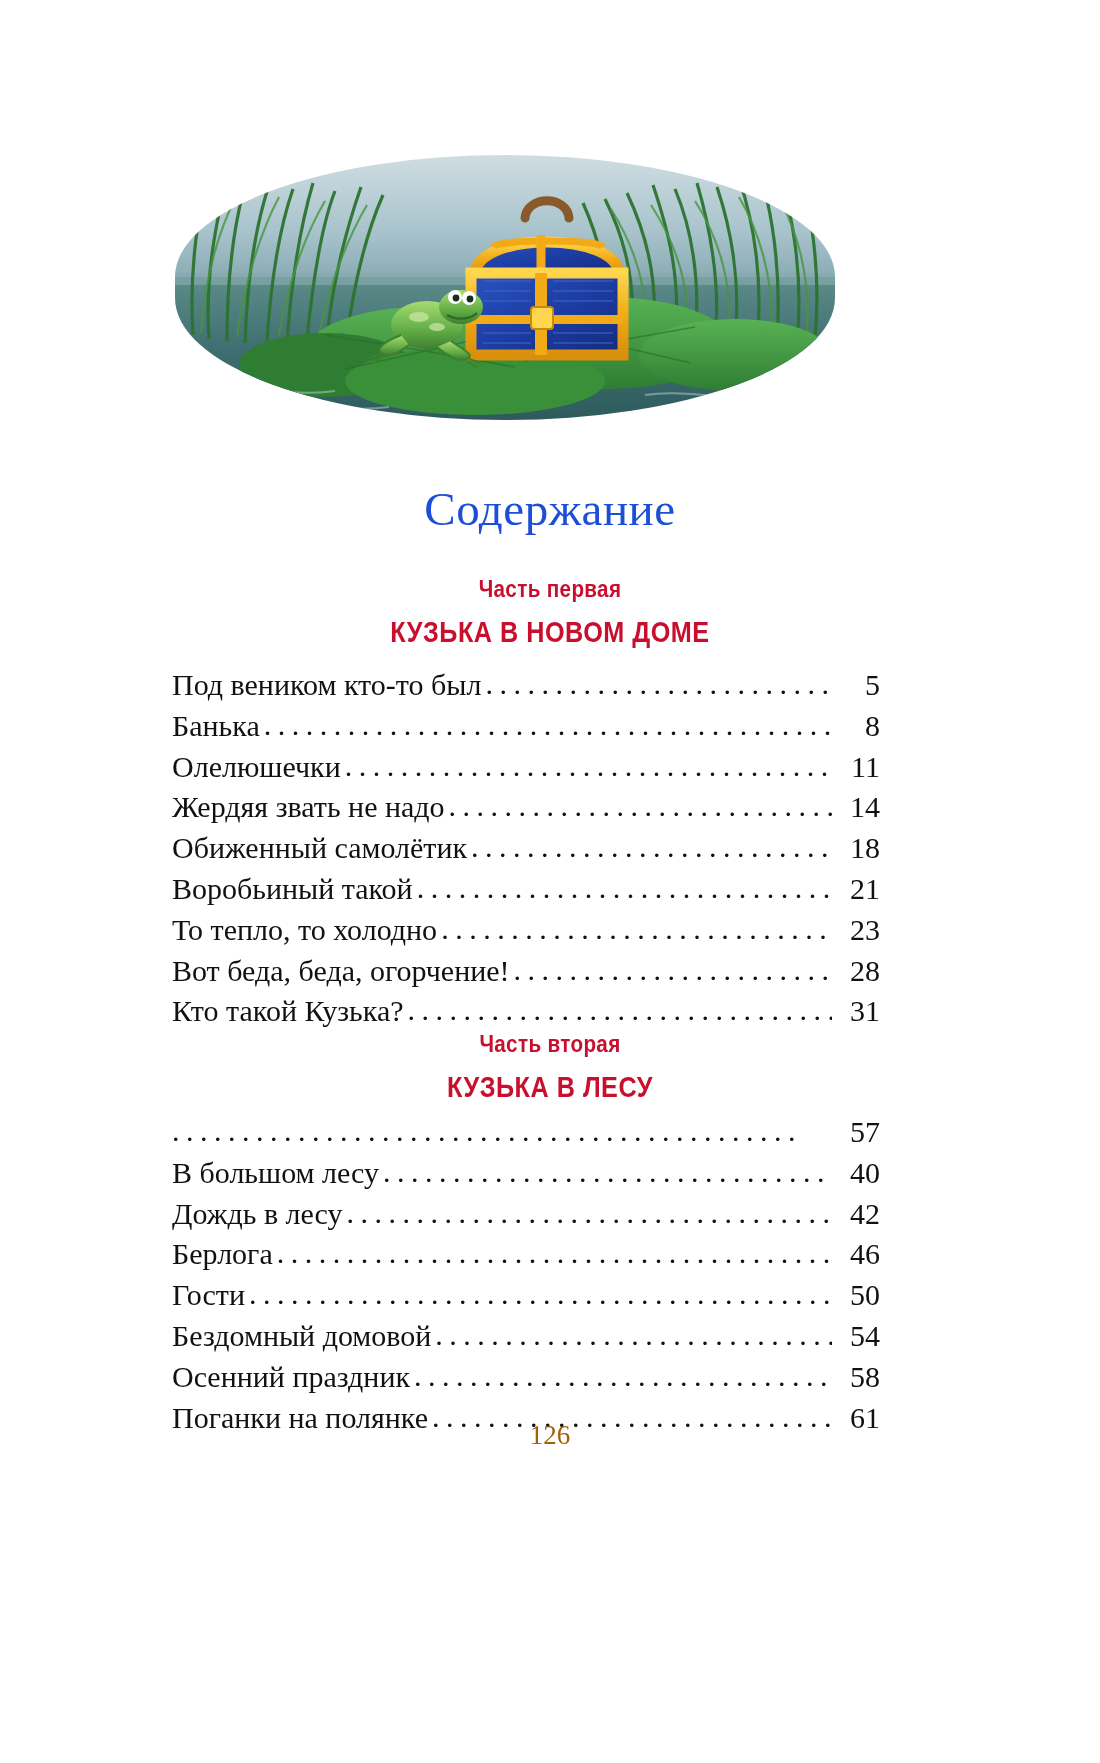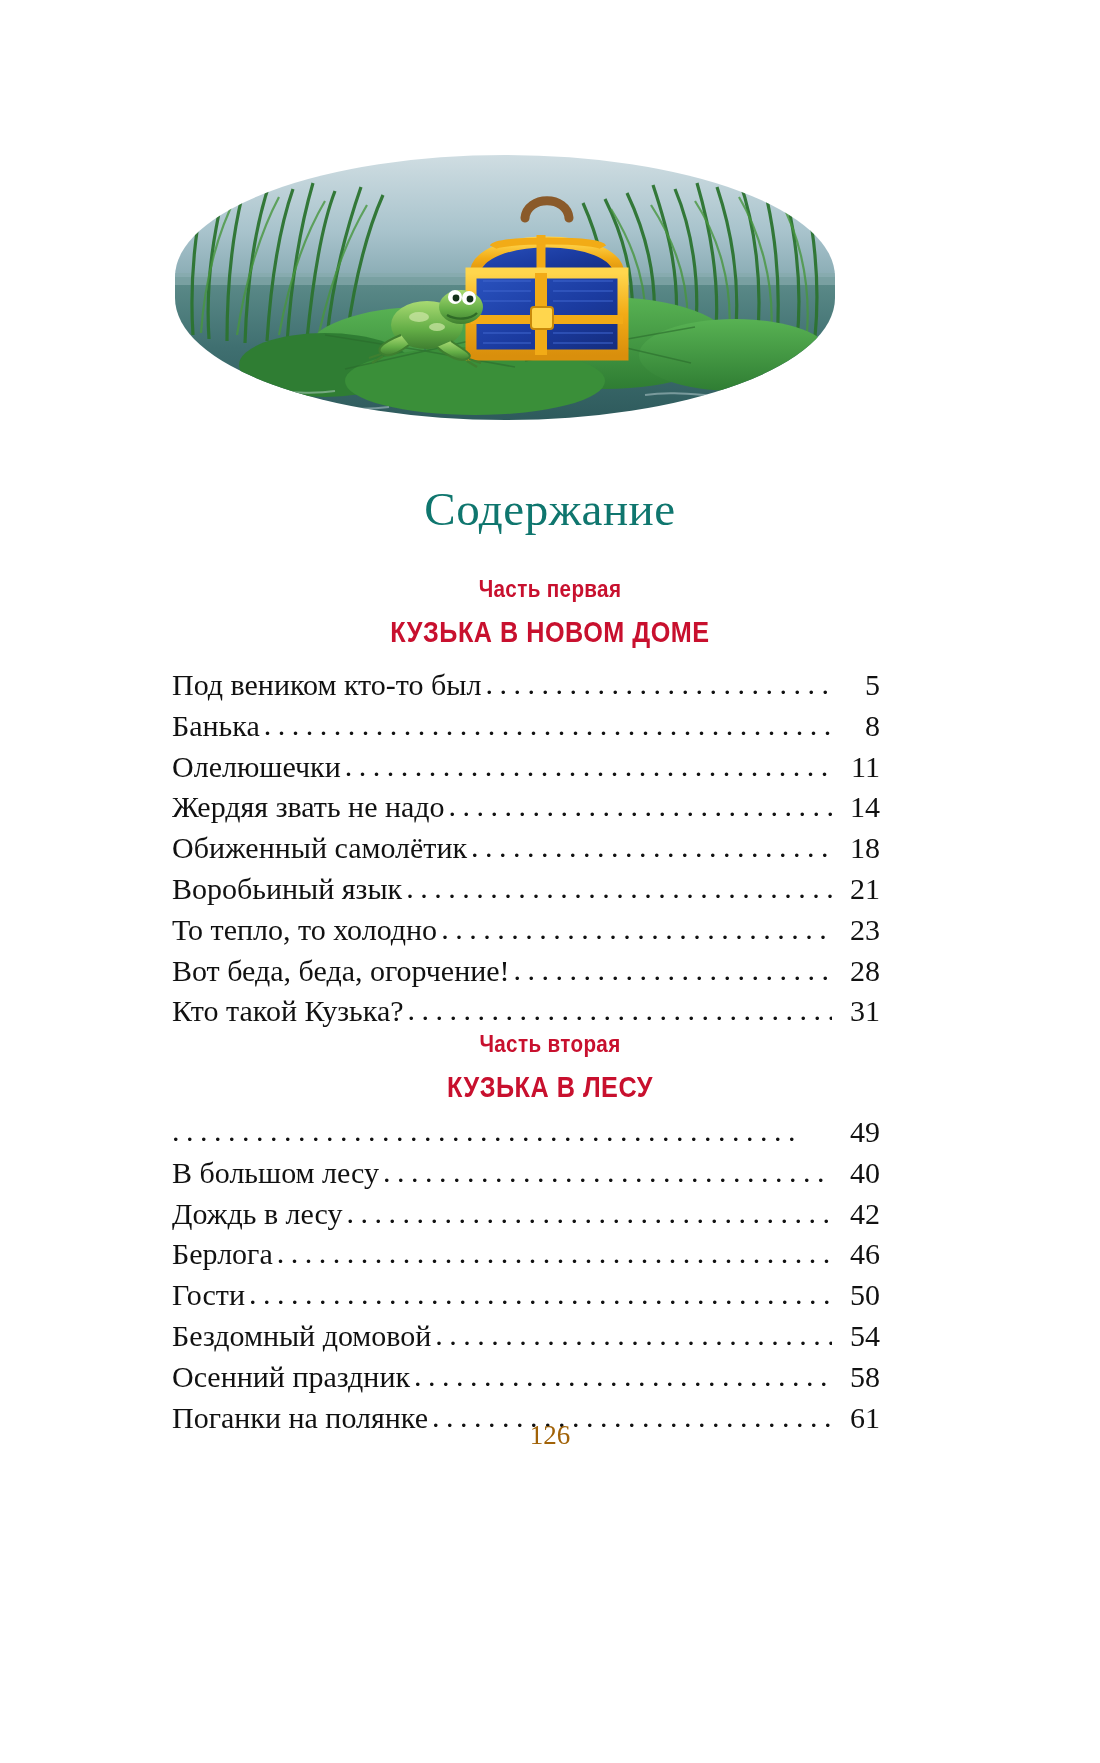--- a/index.html
+++ b/index.html
@@ -30,21 +30,21 @@
     overflow: hidden;
   }
 
   
   .toc-title {
     position: absolute;
     left: 0;
     right: 0;
     top: 482px;
     text-align: center;
-    color: #0f766e;
+    color: #1d4ed8;
     font-size: 47px;
     letter-spacing: 0.5px;
     font-family: "Liberation Serif", "DejaVu Serif", serif;
   }
 
   
   .part-block {
     position: absolute;
     left: 0;
     right: 0;
@@ -306,21 +306,21 @@
     <span class="entry-title">Жердяя звать не надо</span>
     <span class="entry-leader">.............................................</span>
     <span class="entry-page">14</span>
   </div>
   <div class="entry">
     <span class="entry-title">Обиженный самолётик</span>
     <span class="entry-leader">.............................................</span>
     <span class="entry-page">18</span>
   </div>
   <div class="entry">
-    <span class="entry-title">Воробьиный язык</span>
+    <span class="entry-title">Воробьиный такой</span>
     <span class="entry-leader">.............................................</span>
     <span class="entry-page">21</span>
   </div>
   <div class="entry">
     <span class="entry-title">То тепло, то холодно</span>
     <span class="entry-leader">.............................................</span>
     <span class="entry-page">23</span>
   </div>
   <div class="entry">
     <span class="entry-title">Вот беда, беда, огорчение!</span>
@@ -335,21 +335,21 @@
 </div>
 
 <div class="part-block" style="top: 1022px; margin-top: 8px;">
   <div class="part-sub">Часть вторая</div>
   <div class="part-main">КУЗЬКА В ЛЕСУ</div>
 </div>
 
 <div class="entries" style="top: 1112px;">
   <div class="entry">
     <span class="entry-leader">.............................................</span>
-    <span class="entry-page">49</span>
+    <span class="entry-page">57</span>
   </div>
   <div class="entry">
     <span class="entry-title">В большом лесу</span>
     <span class="entry-leader">.............................................</span>
     <span class="entry-page">40</span>
   </div>
   <div class="entry">
     <span class="entry-title">Дождь в лесу</span>
     <span class="entry-leader">.............................................</span>
     <span class="entry-page">42</span>

